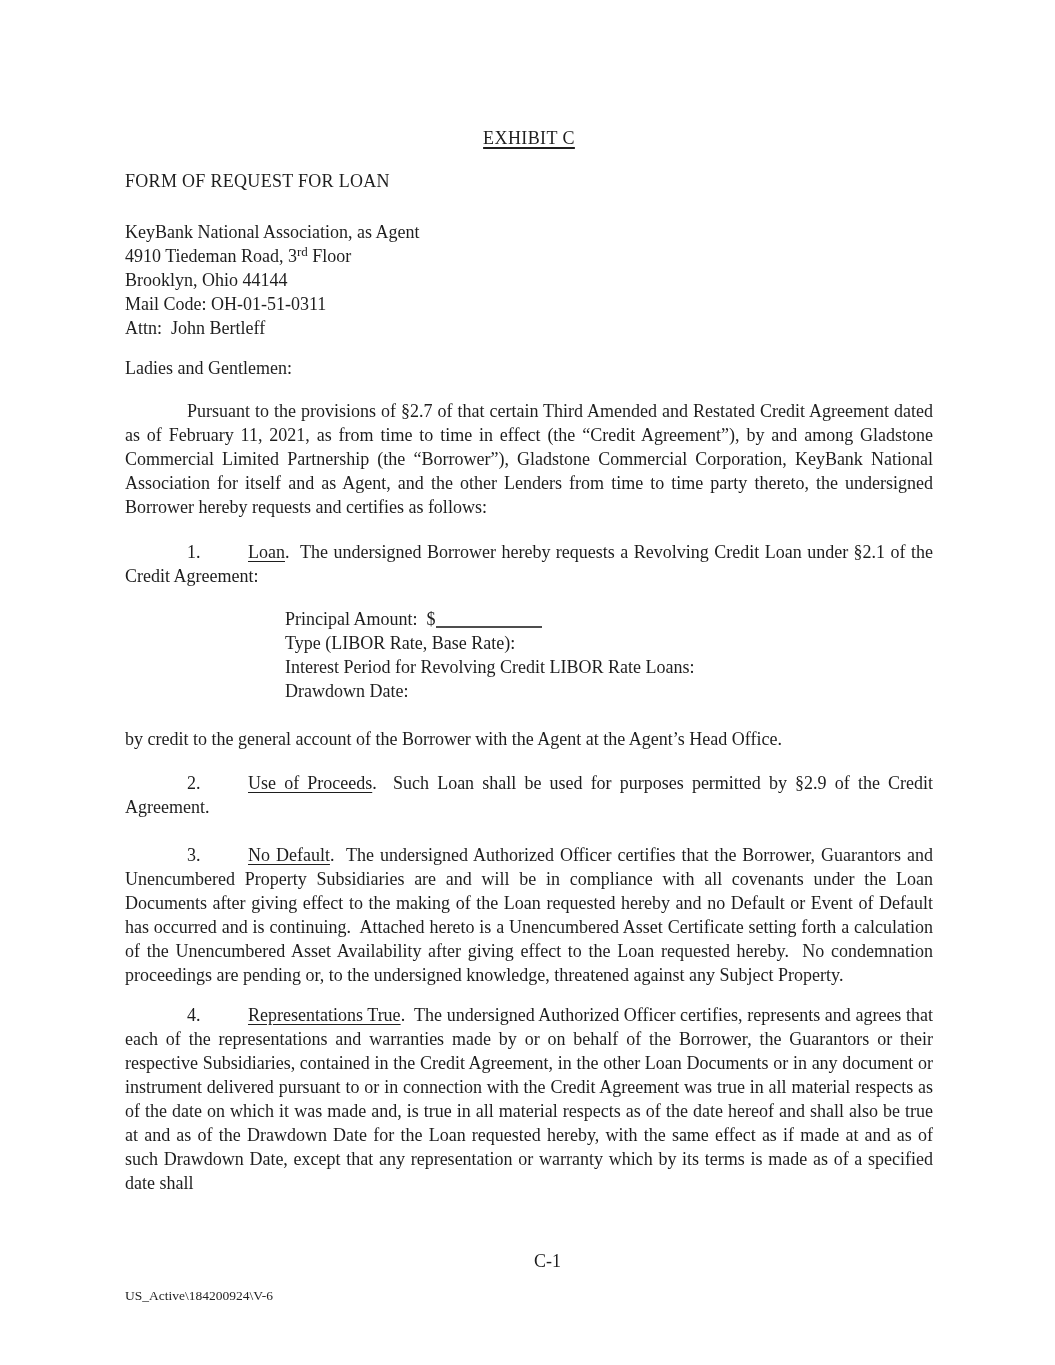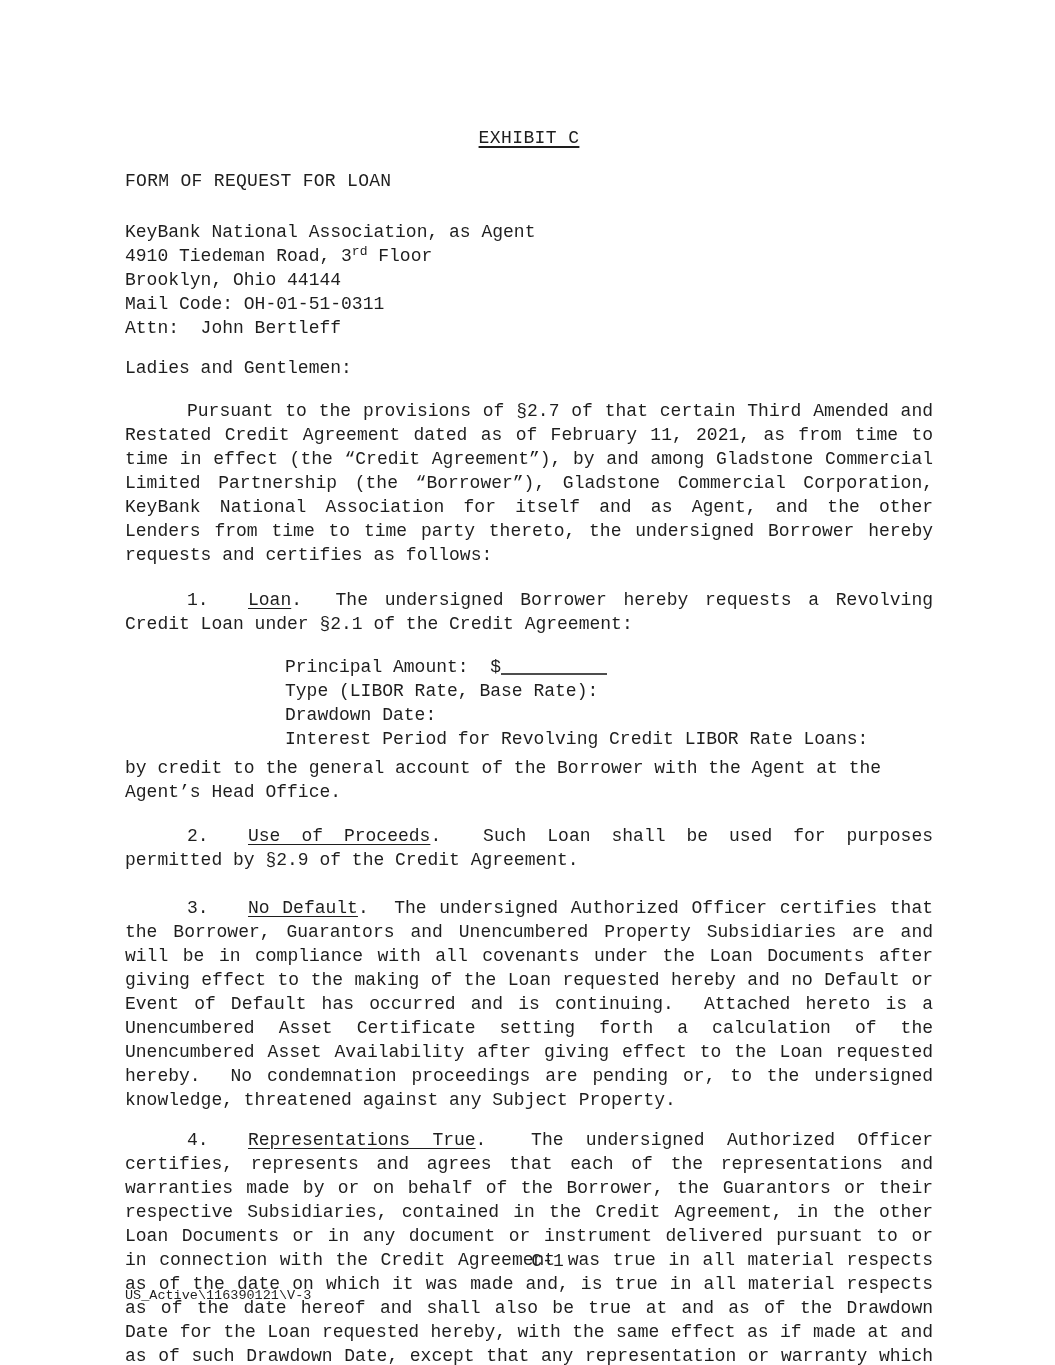--- a/index.html
+++ b/index.html
@@ -2,21 +2,21 @@
 <html><head>
 <meta charset="utf-8">
 <style>
   * { margin: 0; padding: 0; box-sizing: border-box; }
   html, body { background: #ffffff; }
   .page {
     position: relative;
     width: 1055px;
     height: 1365px;
     background: #ffffff;
-    font-family: Liberation Mono, monospace;
+    font-family: Liberation Serif, serif;
     color: #1e1e1e;
     overflow: hidden;
   }
   .content {
     position: absolute;
     left: 125px;
     top: 0;
     width: 808px;
   }
   .txt { font-size: 18px; line-height: 24px; }
@@ -47,21 +47,21 @@
   .item-4 { margin-top: 16px; }
   .loan-fields { margin-top: 19px; margin-left: 160px; }
   .loan-row { white-space: pre-wrap; }
   .blank-line {
     display: inline-block;
     width: 106px;
     height: 1em;
     border-bottom: 2px solid #4d4d4d;
     margin-bottom: -3px;
   }
-  .credit-note { margin-top: 5px; }
+  .credit-note { margin-top: 24px; }
   .footer-page-number {
     position: absolute;
     top: 1249px;
     left: 0;
     width: 100%;
     text-align: center;
     padding-left: 40px;
   }
   .doc-reference {
     position: absolute;
@@ -91,29 +91,29 @@
 
     <div class="salutation txt">Ladies and Gentlemen:</div>
 
     <p class="para intro txt">Pursuant to the provisions of §2.7 of that certain Third Amended and Restated Credit Agreement dated as of February 11, 2021, as from time to time in effect (the “Credit Agreement”), by and among Gladstone Commercial Limited Partnership (the “Borrower”), Gladstone Commercial Corporation, KeyBank National Association for itself and as Agent, and the other Lenders from time to time party thereto, the undersigned Borrower hereby requests and certifies as follows:</p>
 
     <p class="item item-1 txt"><span class="num">1.</span><span class="heading">Loan</span><span>.  The undersigned Borrower hereby requests a Revolving Credit Loan under §2.1 of the Credit Agreement:</span></p>
 
     <div class="loan-fields txt">
       <div class="loan-row"><span>Principal Amount:  $</span><span class="blank-line"></span></div>
       <div class="loan-row">Type (LIBOR Rate, Base Rate):</div>
+      <div class="loan-row">Interest Period for Revolving Credit LIBOR Rate Loans:</div>
       <div class="loan-row">Drawdown Date:</div>
-      <div class="loan-row">Interest Period for Revolving Credit LIBOR Rate Loans:</div>
     </div>
 
     <div class="credit-note txt">by credit to the general account of the Borrower with the Agent at the Agent’s Head Office.</div>
 
     <p class="item item-2 txt"><span class="num">2.</span><span class="heading">Use of Proceeds</span><span>.  Such Loan shall be used for purposes permitted by §2.9 of the Credit Agreement.</span></p>
 
     <p class="item item-3 txt"><span class="num">3.</span><span class="heading">No Default</span><span>.  The undersigned Authorized Officer certifies that the Borrower, Guarantors and Unencumbered Property Subsidiaries are and will be in compliance with all covenants under the Loan Documents after giving effect to the making of the Loan requested hereby and no Default or Event of Default has occurred and is continuing.  Attached hereto is a Unencumbered Asset Certificate setting forth a calculation of the Unencumbered Asset Availability after giving effect to the Loan requested hereby.  No condemnation proceedings are pending or, to the undersigned knowledge, threatened against any Subject Property.</span></p>
 
     <p class="item item-4 txt"><span class="num">4.</span><span class="heading">Representations True</span><span>.  The undersigned Authorized Officer certifies, represents and agrees that each of the representations and warranties made by or on behalf of the Borrower, the Guarantors or their respective Subsidiaries, contained in the Credit Agreement, in the other Loan Documents or in any document or instrument delivered pursuant to or in connection with the Credit Agreement was true in all material respects as of the date on which it was made and, is true in all material respects as of the date hereof and shall also be true at and as of the Drawdown Date for the Loan requested hereby, with the same effect as if made at and as of such Drawdown Date, except that any representation or warranty which by its terms is made as of a specified date shall</span></p>
 
   </div>
 
   <div class="footer-page-number txt">C-1</div>
-  <div class="doc-reference">US_Active\116390121\V-3</div>
+  <div class="doc-reference">US_Active\184200924\V-6</div>
 </div>
 
 </body></html>

